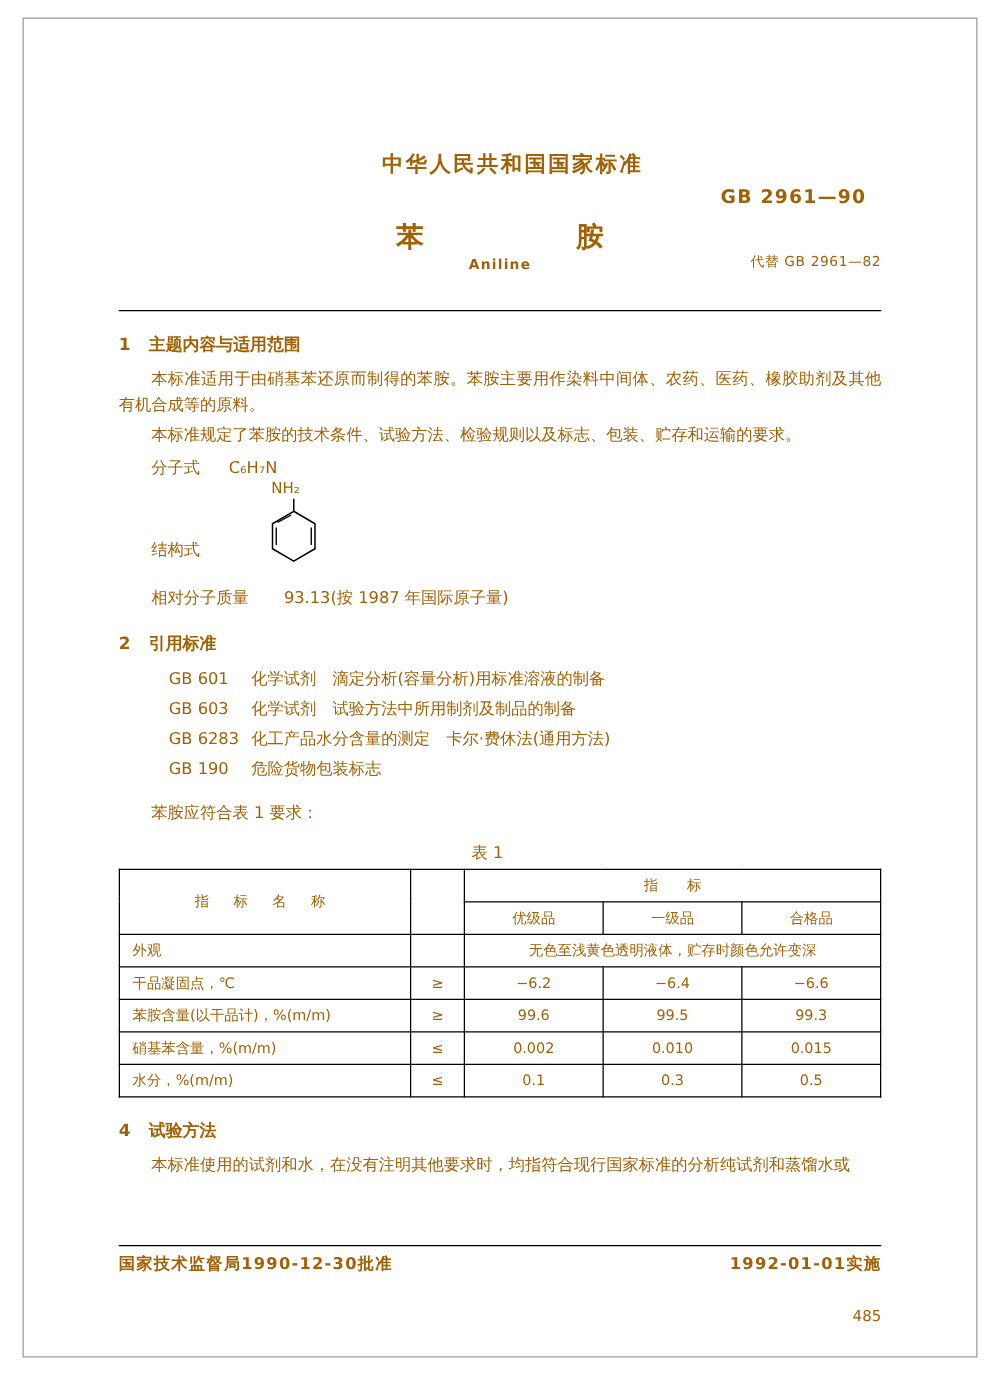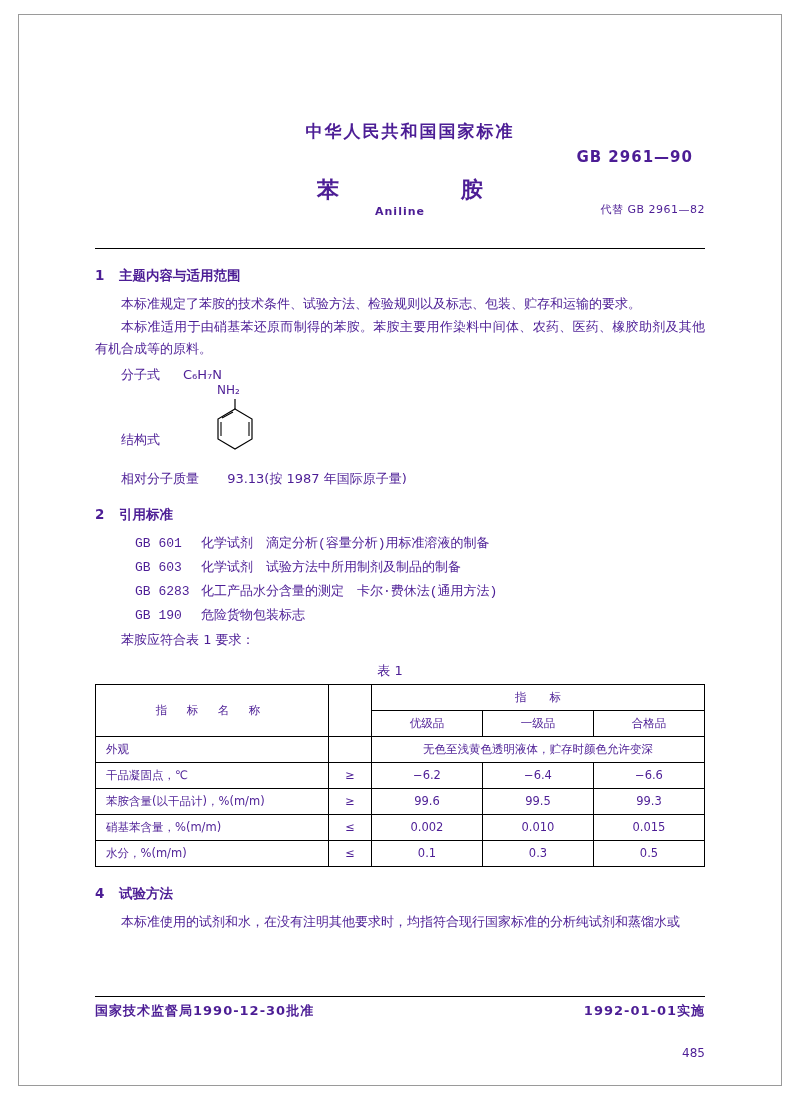--- a/index.html
+++ b/index.html
@@ -7,21 +7,21 @@
     padding: 0;
     background: #c8c8c8;
   }
   .page {
     position: relative;
     width: 800px;
     height: 1100px;
     background: #ffffff;
     margin: 0 auto;
     font-family: "DejaVu Sans", "Liberation Sans", sans-serif;
-    color: #4c1d95;
+    color: #a16207;
     overflow: hidden;
   }
   .scan-border {
     position: absolute;
     left: 18px;
     top: 14px;
     width: 764px;
     height: 1072px;
     border: 1px solid #9a9a9a;
     box-sizing: border-box;
@@ -116,24 +116,23 @@
     left: 88px;
     top: 0px;
   }
   .nh2 {
     position: absolute;
     left: 96px;
     top: -2px;
     font-size: 12px;
   }
   .ref-list {
-    margin: 6px 0 0 0;
+    margin: 6px 0 11px 0;
     padding: 0;
     list-style: none;
-    font-family: Liberation Mono, monospace;
   }
   .ref-list li {
     font-size: 13px;
     line-height: 1.85;
     margin-left: 40px;
   }
   .ref-list li .code {
     display: inline-block;
     min-width: 66px;
   }
@@ -207,22 +206,22 @@
       <h2 class="doc-title">苯　　胺</h2>
       <div class="replaces">代替 GB 2961—82</div>
       <div class="doc-title-en">Aniline</div>
     </div>
 
     <hr class="rule">
 
     <div class="sec-head">
       <span class="num">1</span><span>主题内容与适用范围</span>
     </div>
+    <p class="body">本标准适用于由硝基苯还原而制得的苯胺。苯胺主要用作染料中间体、农药、医药、橡胶助剂及其他有机合成等的原料。</p>
     <p class="body">本标准规定了苯胺的技术条件、试验方法、检验规则以及标志、包装、贮存和运输的要求。</p>
-    <p class="body">本标准适用于由硝基苯还原而制得的苯胺。苯胺主要用作染料中间体、农药、医药、橡胶助剂及其他有机合成等的原料。</p>
 
     <div class="formula-line">
       <span class="lbl">分子式</span><span>C₆H₇N</span>
     </div>
 
     <div class="struct-wrap">
       <span class="struct-label">结构式</span>
       <span class="nh2">NH₂</span>
       <svg class="benzene" width="60" height="78" viewBox="0 0 60 78">
         <line x1="26" y1="14" x2="26" y2="24" stroke="#000" stroke-width="1.2"></line>

